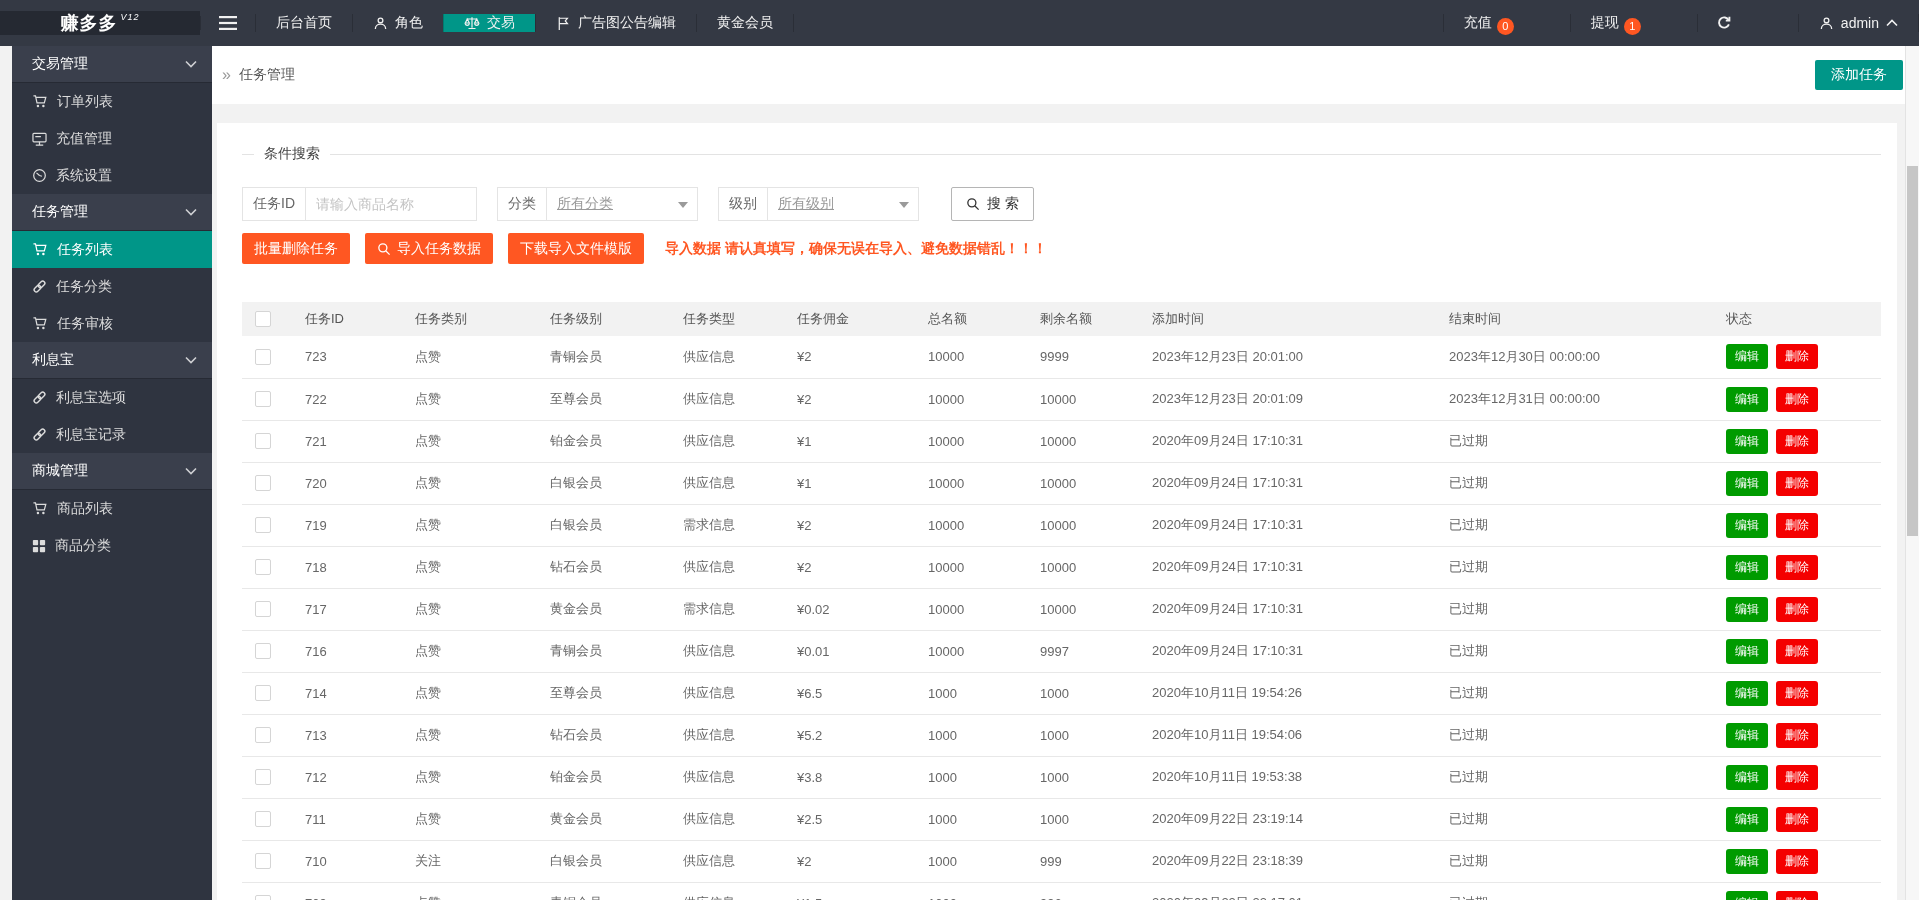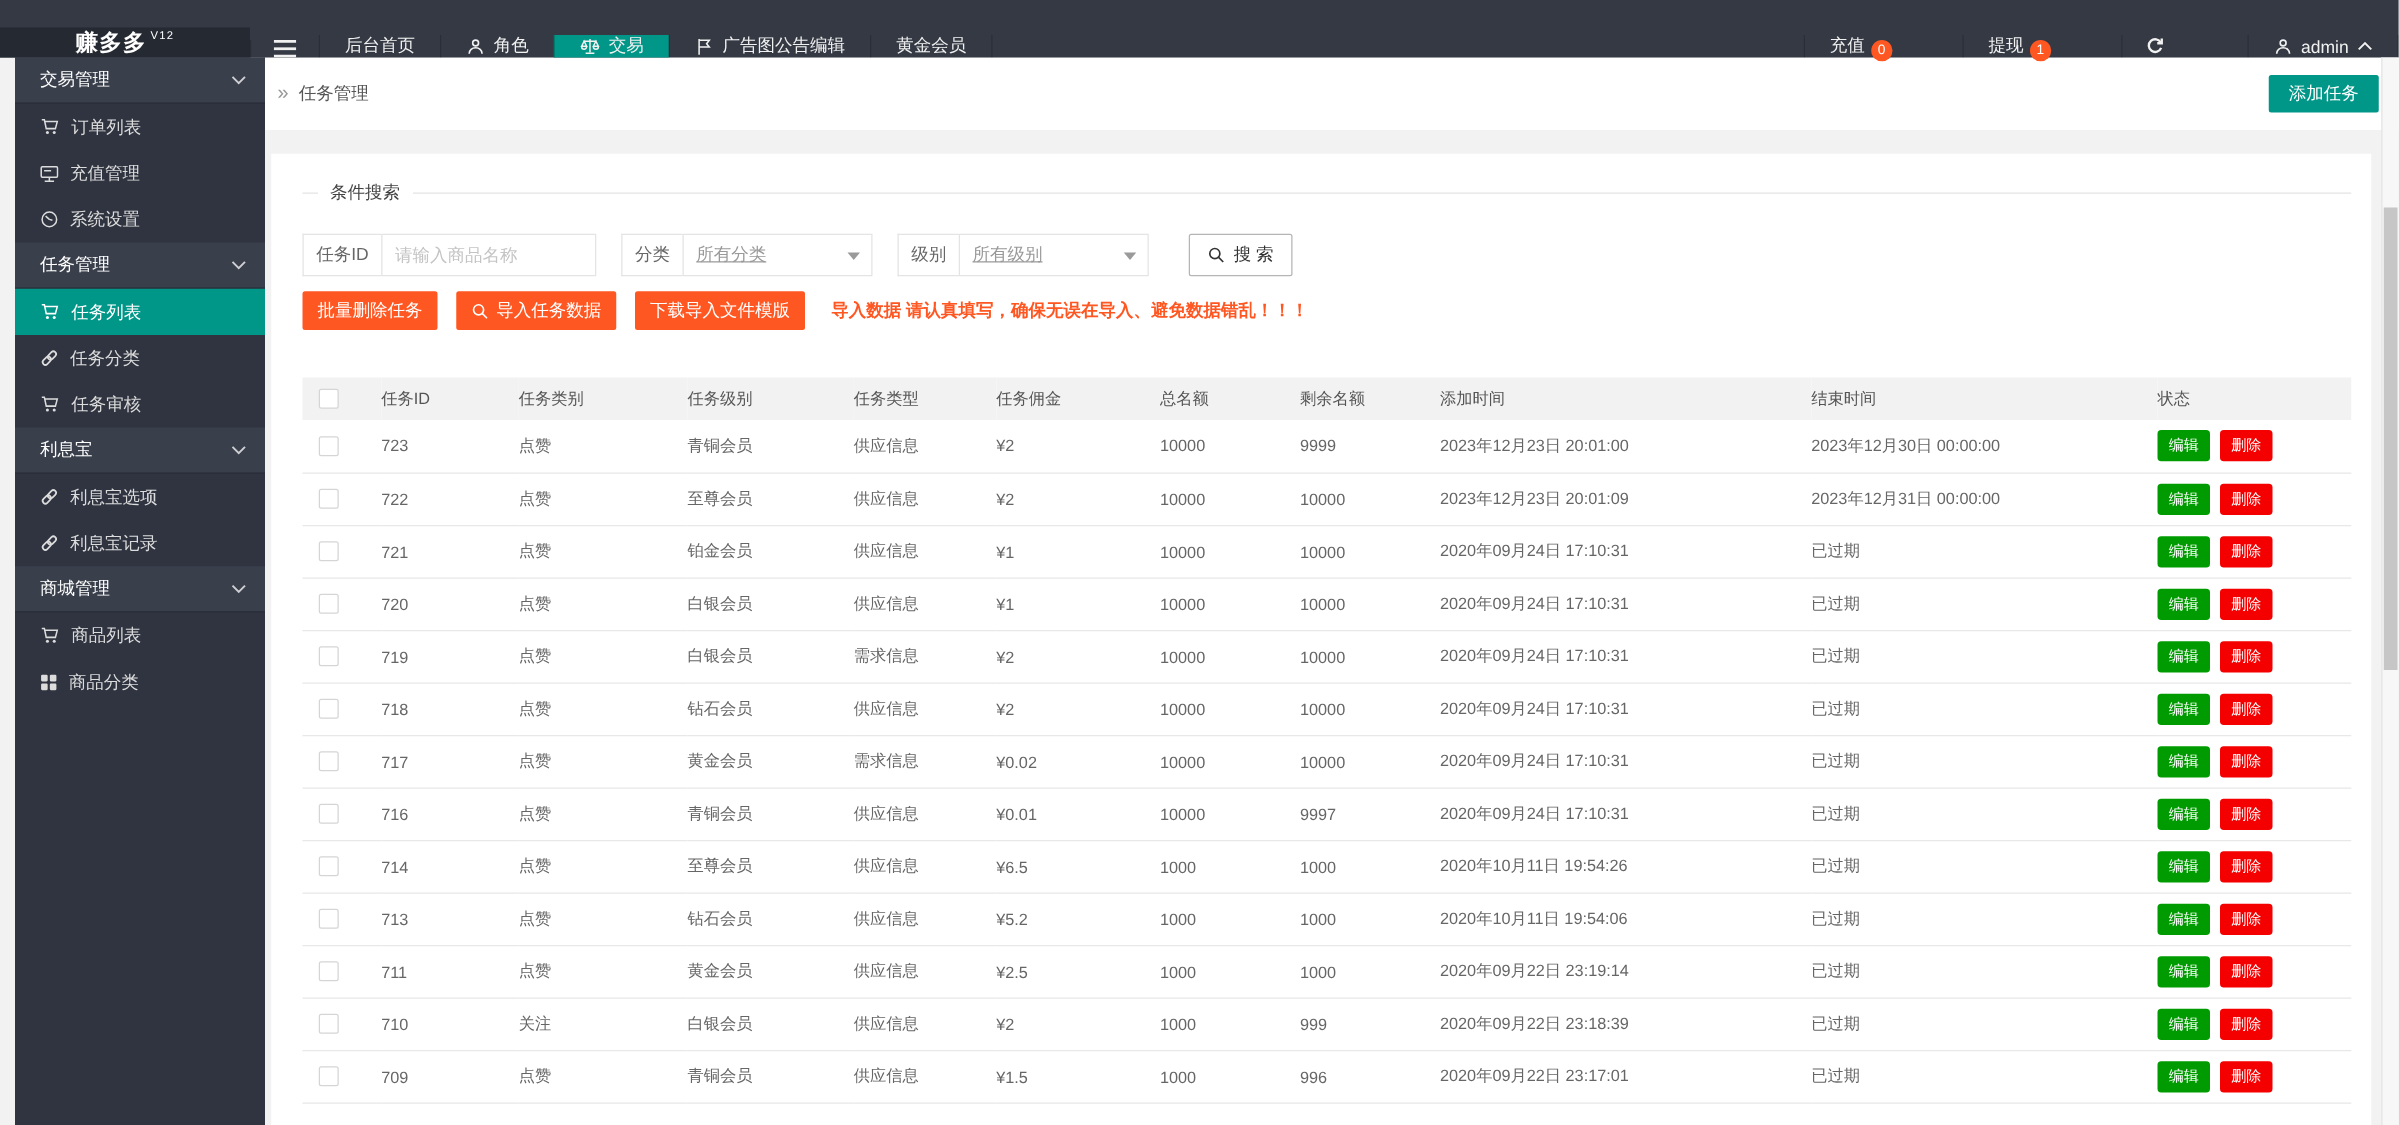--- a/index.html
+++ b/index.html
@@ -3,23 +3,23 @@
 <meta charset="utf-8">
 <style>
   :root{
     --accent:#009688; --orange:#ff5722; --green:#009b00; --red:#f40000;
     --topbar:#343944; --logo:#252932; --side:#2f3440; --sidegroup:#3a3f4c;
   }
   *{box-sizing:border-box; margin:0; padding:0; font-family:"Liberation Sans",sans-serif;}
   html,body{width:1919px;height:900px;overflow:hidden;background:#f2f2f2;position:relative;}
 
   
-  .topbar{position:absolute;top:0;left:0;width:1919px;height:46px;background:var(--topbar);display:flex;align-items:flex-end;color:#f1f1f1;z-index:20;}
+  .topbar{position:absolute;top:0;left:0;width:1919px;height:46px;background:var(--topbar);display:flex;align-items:center;color:#f1f1f1;z-index:20;}
   .logo{width:200px;background:var(--logo);display:flex;align-items:center;justify-content:center;font-size:18px;font-weight:bold;color:#fff;letter-spacing:1px;}
-  .logo sup{font-size:9px;font-weight:normal;margin-left:3px;transform:translateY(-6px);}
+  .logo sup{font-size:9px;font-weight:normal;margin-left:3px;transform:translateY(-6px);font-style:italic;}
   .nav-item{display:flex;align-items:center;gap:7px;padding:0 20px;font-size:14px;cursor:pointer;border-left:1px solid rgba(0,0,0,.18);white-space:nowrap;position:relative;}
   .nav-item:last-child{border-right:1px solid rgba(0,0,0,.18);}
   .nav-item.active{background:var(--accent);}
   .icon-cell{padding:0 18px;}
   .topbar-right{margin-left:auto;display:flex;align-items:stretch;gap:48px;}
   .badge-item{padding-right:30px;}
   .badge{position:absolute;top:4px;right:8px;min-width:17px;height:17px;line-height:17px;padding:0 2px;border-radius:9px;background:var(--orange);color:#fff;font-size:11px;text-align:center;}
   .icon{display:inline-flex;align-items:center;justify-content:center;}
   .icon svg{display:block;}
 
@@ -549,20 +549,37 @@
           <td>2020年10月11日 19:54:06</td>
           <td>已过期</td>
           <td>
        <button class="btn-edit">编辑</button><button class="btn-del">删除</button>
      </td>
         </tr>
         <tr>
           <td>
             <input type="checkbox" class="cb" style="">
           </td>
+          <td>712</td>
+          <td>点赞</td>
+          <td>铂金会员</td>
+          <td>供应信息</td>
+          <td>¥3.8</td>
+          <td>1000</td>
+          <td>1000</td>
+          <td>2020年10月11日 19:53:38</td>
+          <td>已过期</td>
+          <td>
+       <button class="btn-edit">编辑</button><button class="btn-del">删除</button>
+     </td>
+        </tr>
+        <tr>
+          <td>
+            <input type="checkbox" class="cb" style="">
+          </td>
           <td>711</td>
           <td>点赞</td>
           <td>黄金会员</td>
           <td>供应信息</td>
           <td>¥2.5</td>
           <td>1000</td>
           <td>1000</td>
           <td>2020年09月22日 23:19:14</td>
           <td>已过期</td>
           <td>

